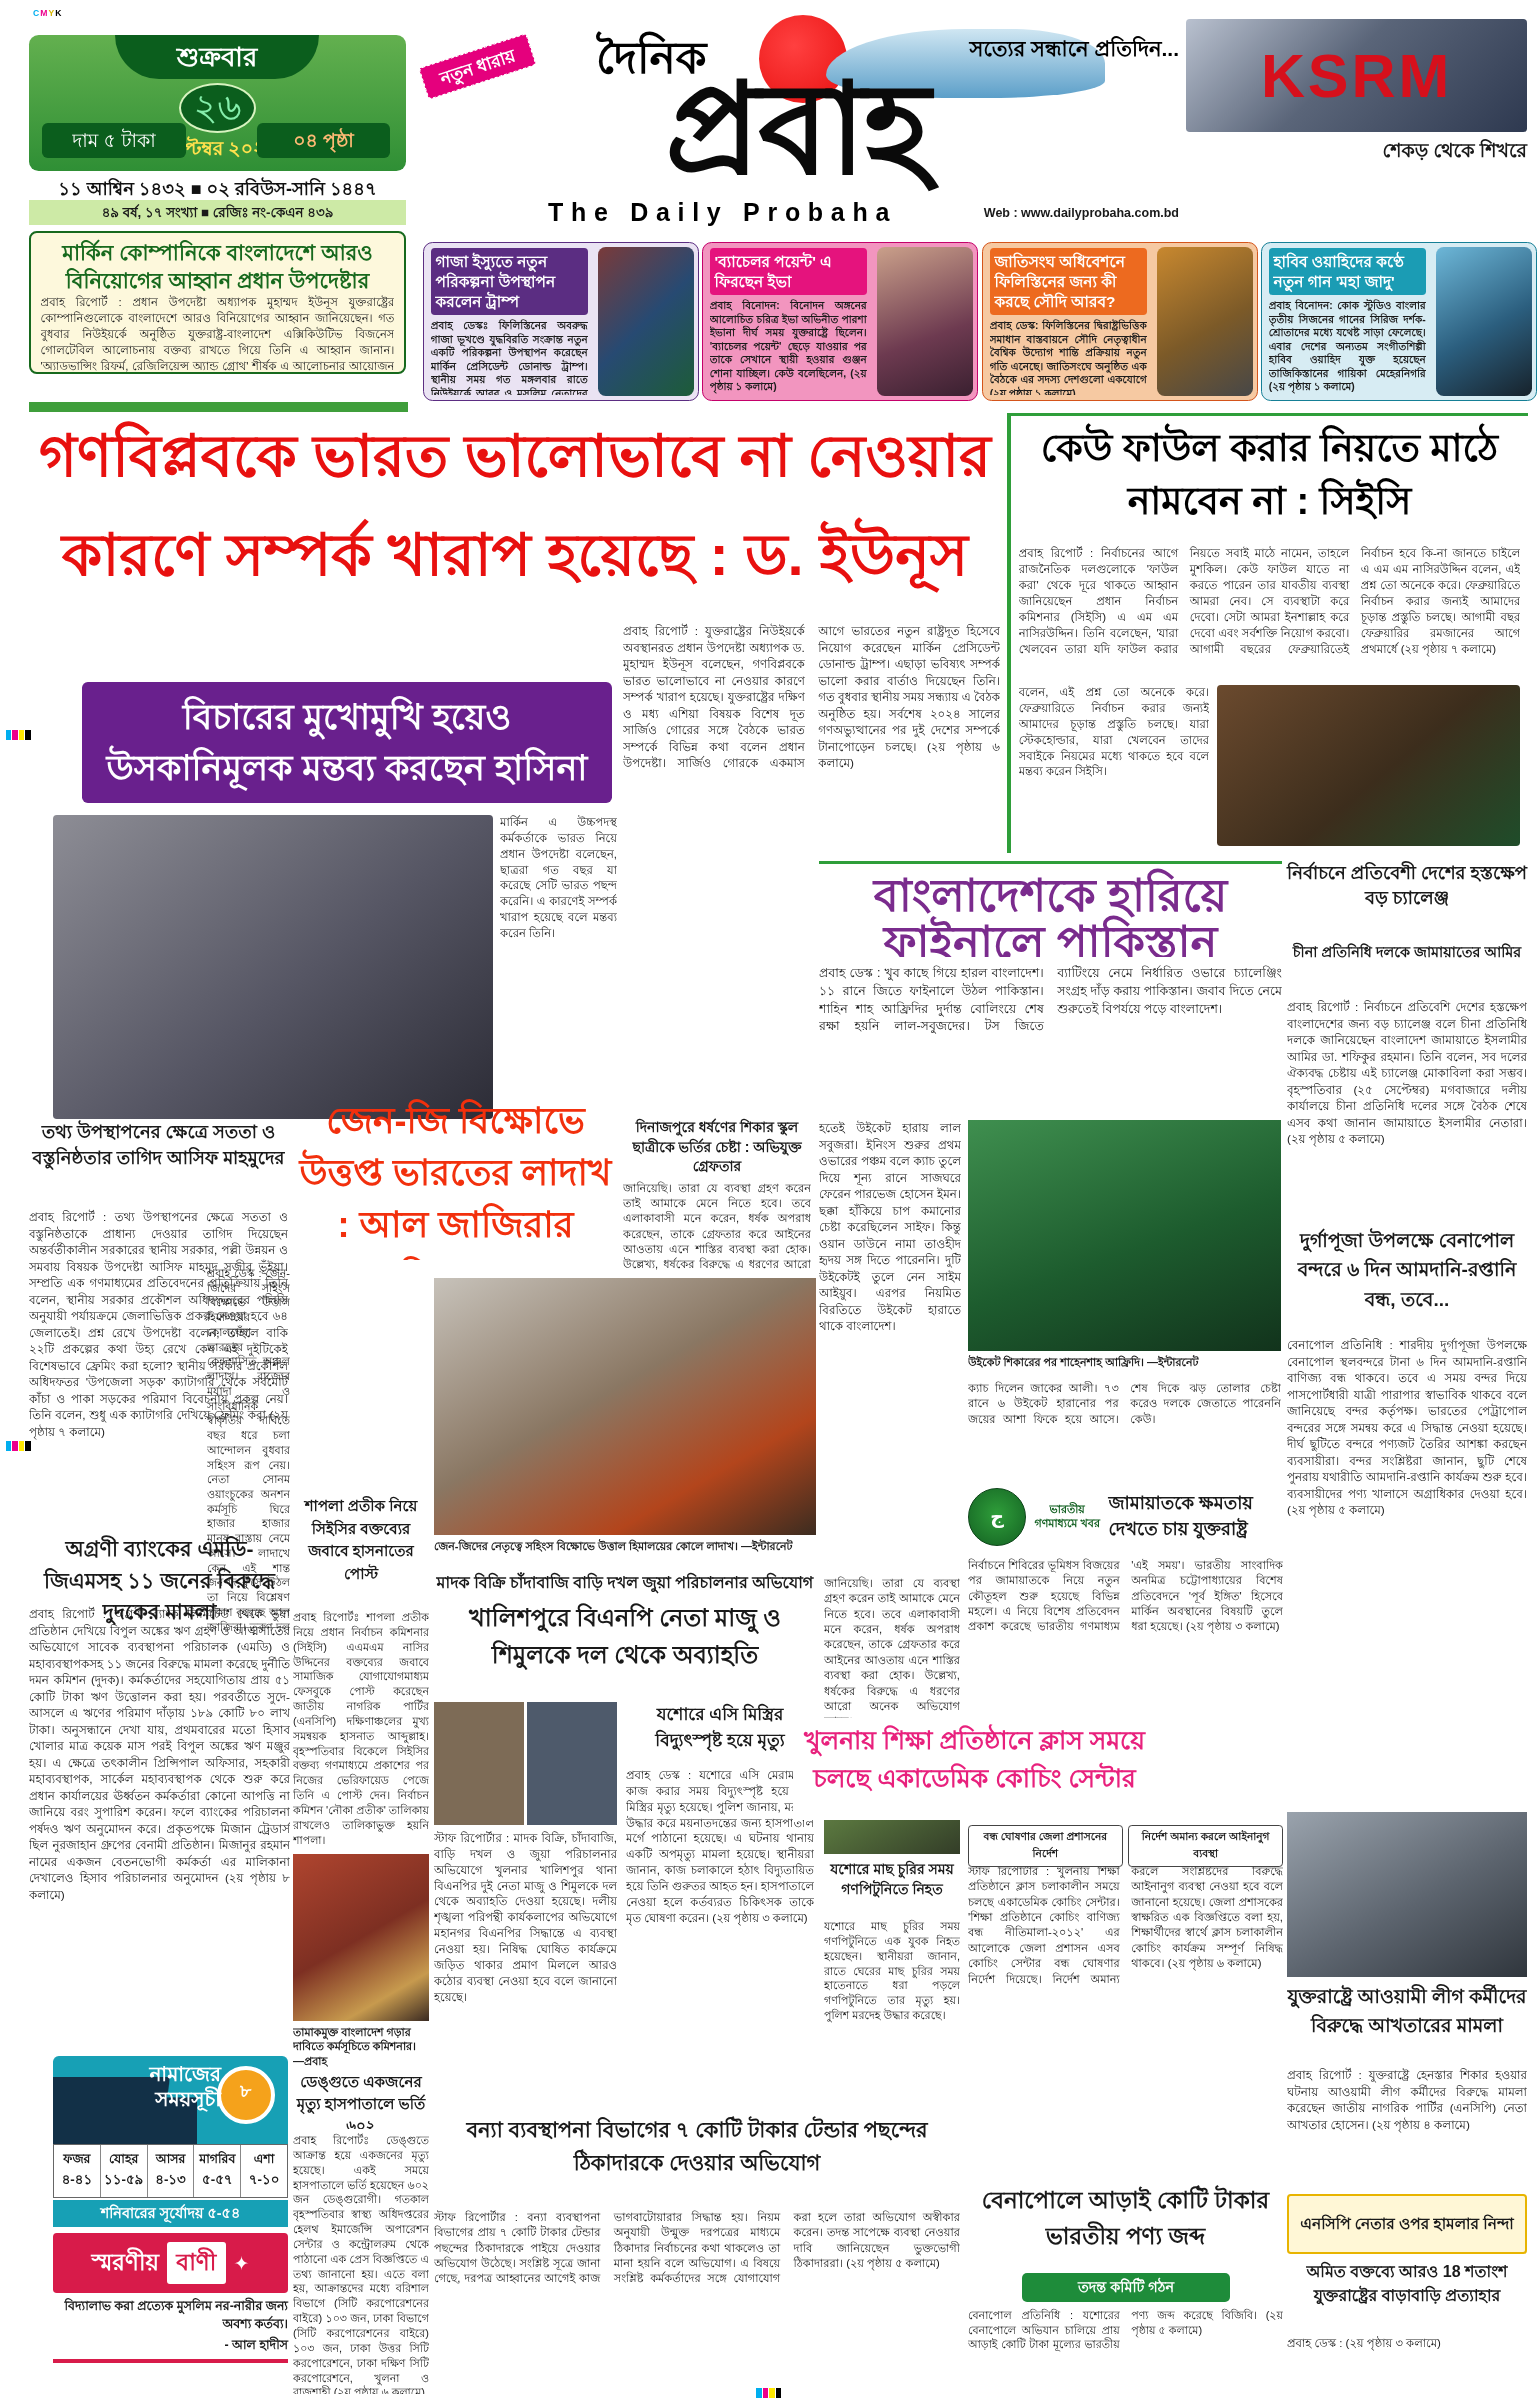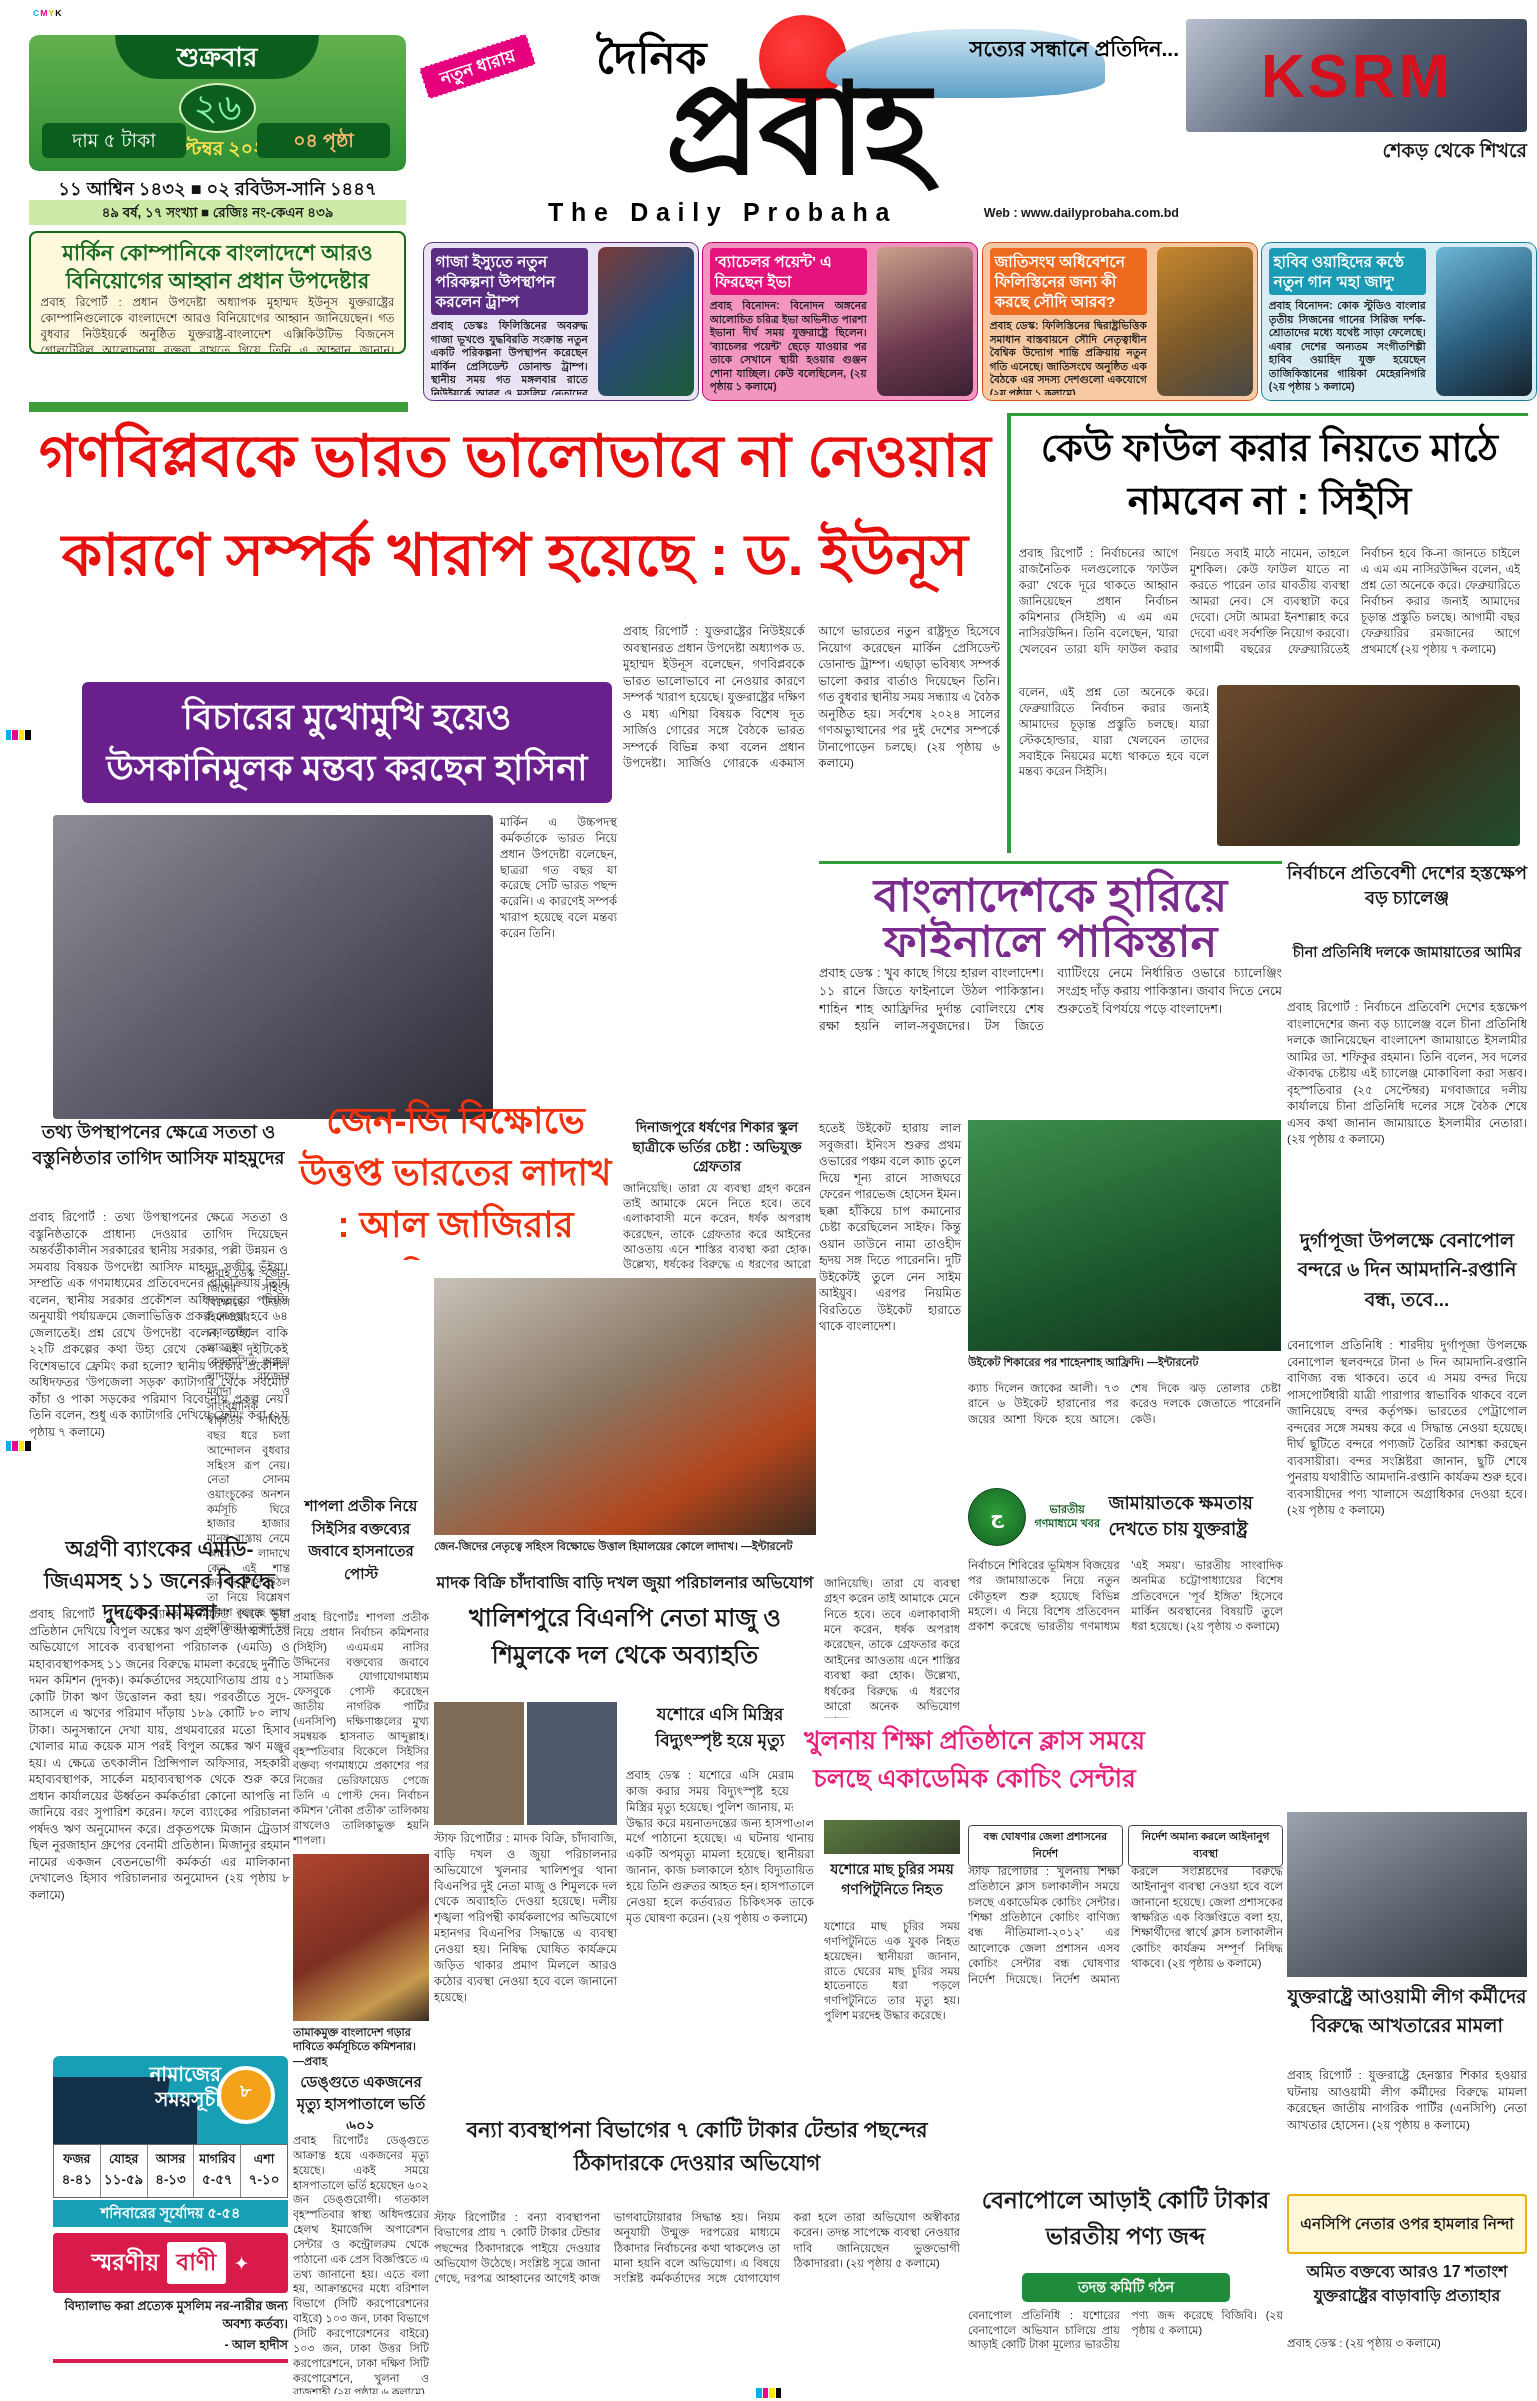--- a/index.html
+++ b/index.html
@@ -30,21 +30,21 @@
   #mast-sun{left:759px;top:15.4px;width:88px;height:88px;border-radius:50%;background:radial-gradient(circle at 40% 35%,#ff4040,#e80f0f);}
   #mast-wave{left:826px;top:29px;width:279px;height:69px;background:linear-gradient(180deg,#cfe6f2,#5c9fc9);border-radius:60% 40% 50% 50%/80% 60% 30% 40%;}
   #mast-title{left:415px;top:56px;width:764px;font-size:127px;font-weight:900;color:#0a0a0a;line-height:1.15;letter-spacing:-1.9px;}
   #mast-tagline{left:891px;top:33px;width:288px;font-size:21px;font-weight:900;color:#000;text-align:right;}
   #mast-english{left:415px;top:198px;width:615px;font-size:25px;font-weight:800;letter-spacing:7.7px;color:#000;}
   #mast-web{left:972px;top:206px;width:207px;font-size:12.5px;font-weight:800;text-align:right;}
   #ksrm-ad{left:1186px;top:19px;width:341px;height:113px;background:linear-gradient(135deg,#b9c1cf,#5a6579 45%,#2e3950);border-radius:3.8px;display:flex;align-items:center;justify-content:center;}
   #ksrm-brand{font-size:61px;font-weight:900;color:#d6101c;letter-spacing:2.9px;font-family:"Liberation Sans",sans-serif;}
   #ksrm-tagline{left:1186px;top:136px;width:341px;font-size:19px;font-weight:900;text-align:right;}
   
-  #lead-left{left:29px;top:231px;width:377px;height:123px;background:#fdf8dc;border:2.9px solid #17691d;border-radius:7.7px;padding:5.8px 9.6px;}
+  #lead-left{left:29px;top:231px;width:377px;height:143px;background:#fdf8dc;border:2.9px solid #17691d;border-radius:7.7px;padding:5.8px 9.6px;}
   #lead-left-headline{font-size:21px;color:#17691d;text-align:center;line-height:1.35;font-weight:900;}
   #lead-left-body{font-size:11.5px;line-height:1.38;height:88px;}
   #green-bar{left:29px;top:402px;width:379px;height:9.6px;background:#3f9e3b;}
   
   .promo{top:242px;width:276px;height:159px;border-radius:9.6px;display:flex;overflow:hidden;}
   .promo .txt{flex:1;padding:4.8px 6.7px;display:flex;flex-direction:column;}
   .promo .ttl{font-size:15.4px;font-weight:900;line-height:1.3;color:#fff;padding:3.8px 4.8px;border-radius:3.8px;}
   .promo .bd{font-size:10.4px;font-weight:600;line-height:1.3;text-align:justify;overflow:hidden;margin-top:3.8px;color:#1c1c1c;}
   .promo .pic{width:96px;border-radius:7.7px;margin:3.8px;}
   #promo-0{left:423px;background:#eae3f3;border:1.9px solid #5b2d82;}
@@ -340,21 +340,21 @@
   <div class="abs clip" id="benapole-headline">বেনাপোলে আড়াই কোটি টাকার ভারতীয় পণ্য জব্দ</div>
   <div class="abs" id="benapole-badge">তদন্ত কমিটি গঠন</div>
   <div class="abs j clip" id="benapole-body">বেনাপোল প্রতিনিধি : যশোরের বেনাপোলে অভিযান চালিয়ে প্রায় আড়াই কোটি টাকা মূল্যের ভারতীয় পণ্য জব্দ করেছে বিজিবি। (২য় পৃষ্ঠায় ৫ কলামে)</div>
 
   <div class="abs clip" id="durga-headline">দুর্গাপূজা উপলক্ষে বেনাপোল বন্দরে ৬ দিন আমদানি-রপ্তানি বন্ধ, তবে...</div>
   <div class="abs j clip" id="durga-body">বেনাপোল প্রতিনিধি : শারদীয় দুর্গাপূজা উপলক্ষে বেনাপোল স্থলবন্দরে টানা ৬ দিন আমদানি-রপ্তানি বাণিজ্য বন্ধ থাকবে। তবে এ সময় বন্দর দিয়ে পাসপোর্টধারী যাত্রী পারাপার স্বাভাবিক থাকবে বলে জানিয়েছে বন্দর কর্তৃপক্ষ। ভারতের পেট্রাপোল বন্দরের সঙ্গে সমন্বয় করে এ সিদ্ধান্ত নেওয়া হয়েছে। দীর্ঘ ছুটিতে বন্দরে পণ্যজট তৈরির আশঙ্কা করছেন ব্যবসায়ীরা। বন্দর সংশ্লিষ্টরা জানান, ছুটি শেষে পুনরায় যথারীতি আমদানি-রপ্তানি কার্যক্রম শুরু হবে। ব্যবসায়ীদের পণ্য খালাসে অগ্রাধিকার দেওয়া হবে। (২য় পৃষ্ঠায় ৫ কলামে)</div>
   <div class="abs" id="photo-us-incident"></div>
   <div class="abs clip" id="akhtar-headline">যুক্তরাষ্ট্রে আওয়ামী লীগ কর্মীদের বিরুদ্ধে আখতারের মামলা</div>
   <div class="abs j clip" id="akhtar-body">প্রবাহ রিপোর্ট : যুক্তরাষ্ট্রে হেনস্তার শিকার হওয়ার ঘটনায় আওয়ামী লীগ কর্মীদের বিরুদ্ধে মামলা করেছেন জাতীয় নাগরিক পার্টির (এনসিপি) নেতা আখতার হোসেন। (২য় পৃষ্ঠায় ৪ কলামে)</div>
   <div class="abs" id="ncp-box">এনসিপি নেতার ওপর হামলার নিন্দা</div>
-  <div class="abs clip" id="amit-headline">অমিত বক্তব্যে আরও 17 শতাংশ যুক্তরাষ্ট্রের বাড়াবাড়ি প্রত্যাহার</div>
+  <div class="abs clip" id="amit-headline">অমিত বক্তব্যে আরও 18 শতাংশ যুক্তরাষ্ট্রের বাড়াবাড়ি প্রত্যাহার</div>
   <div class="abs j clip" id="amit-body">প্রবাহ ডেস্ক : (২য় পৃষ্ঠায় ৩ কলামে)</div>
 
   <div id="prayer-graphic" class="abs">
     <div id="prayer-mosque"></div>
     <div id="prayer-clock">৮</div>
     <div id="prayer-title">
       <div>নামাজের</div>
       <div>সময়সূচী</div>
     </div>
   </div>

